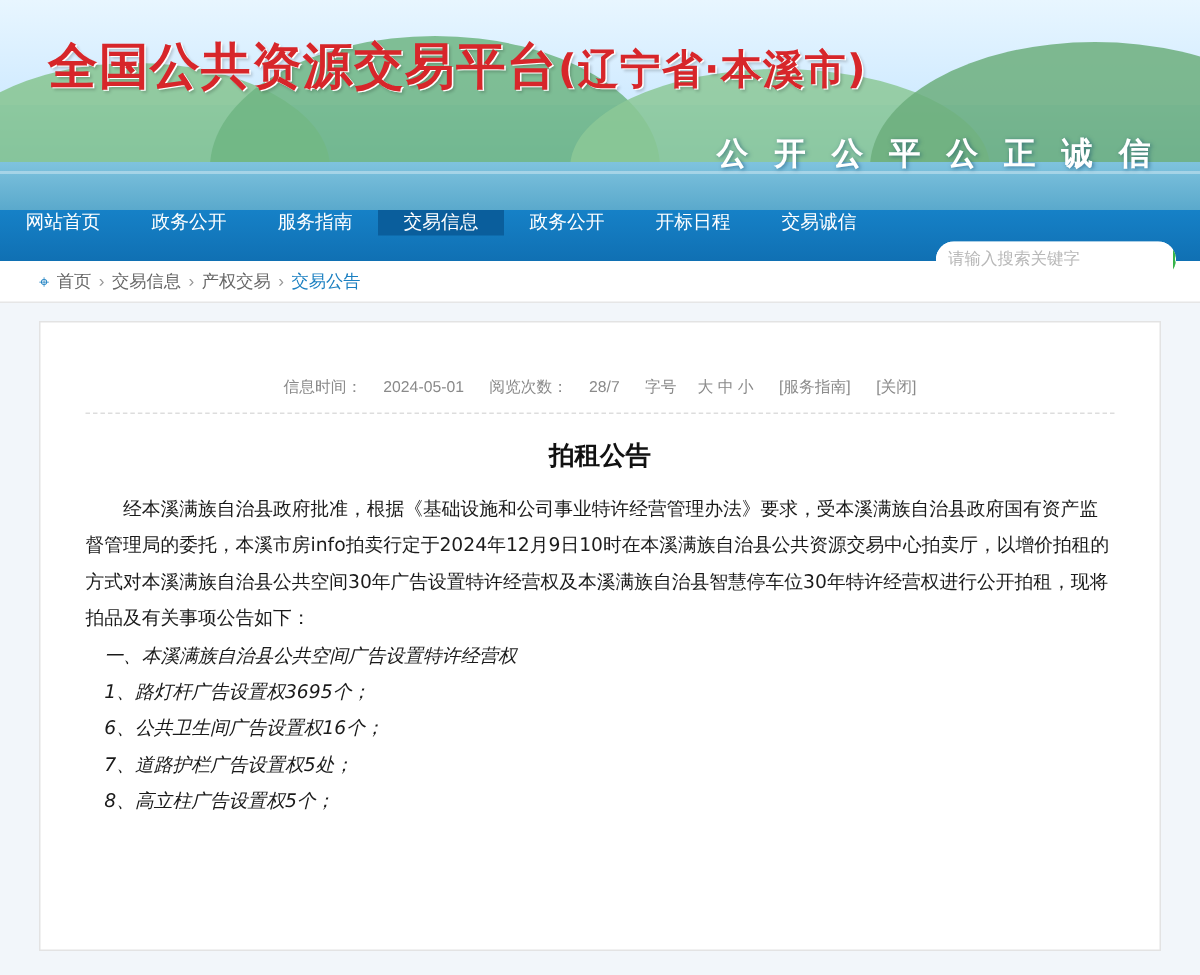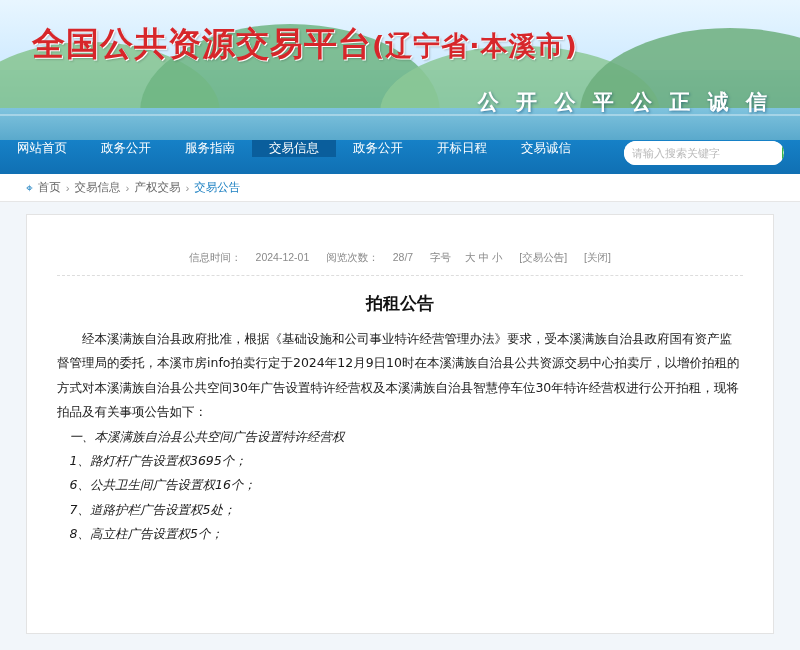--- a/index.html
+++ b/index.html
@@ -74,21 +74,21 @@
   .nav-item {
     display: flex; align-items: center;
     padding: 0 17px;
     color: #ffffff;
     font-size: 12.5px;
     white-space: nowrap;
     cursor: pointer;
   }
   .nav-item.active { background: #0a5e9c; }
   .nav-search {
-    position: absolute; right: 16px; top: 1px;
+    position: absolute; right: 16px; top: 21px;
     display: flex; align-items: center;
     width: 160px; height: 24px;
     background: #ffffff;
     border-radius: 12px;
     overflow: hidden;
   }
   .nav-search input {
     border: 0; outline: 0;
     flex: 1; height: 100%;
     padding: 0 8px;
@@ -213,24 +213,24 @@
     <a>产权交易</a>
     <span class="sep">›</span>
     <a class="cur">交易公告</a>
   </div>
 
   <div class="content-wrap">
     <div class="card">
 
 
       <div class="meta">
-        <span>信息时间：</span><span>2024-12-01</span>
+        <span>信息时间：</span><span>2024-05-01</span>
         <span>阅览次数：</span><span>28/7</span>
         <span>字号</span><span class="lnk">大 中 小</span>
-        <span class="lnk">[交易公告]</span>
+        <span class="lnk">[服务指南]</span>
         <span class="lnk">[关闭]</span>
       </div>
 
       <div class="doc-h1">拍租公告</div>
 
       <div class="body-text">
         <p class="p-indent">经本溪满族自治县政府批准，根据《基础设施和公司事业特许经营管理办法》要求，受本溪满族自治县政府国有资产监督管理局的委托，本溪市房info拍卖行定于2024年12月9日10时在本溪满族自治县公共资源交易中心拍卖厅，以增价拍租的方式对本溪满族自治县公共空间30年广告设置特许经营权及本溪满族自治县智慧停车位30年特许经营权进行公开拍租，现将拍品及有关事项公告如下：</p>
         <p class="p-ind1">一、本溪满族自治县公共空间广告设置特许经营权</p>
         <p class="p-ind1">1、路灯杆广告设置权3695个；</p>
         <p class="p-ind1">6、公共卫生间广告设置权16个；</p>

